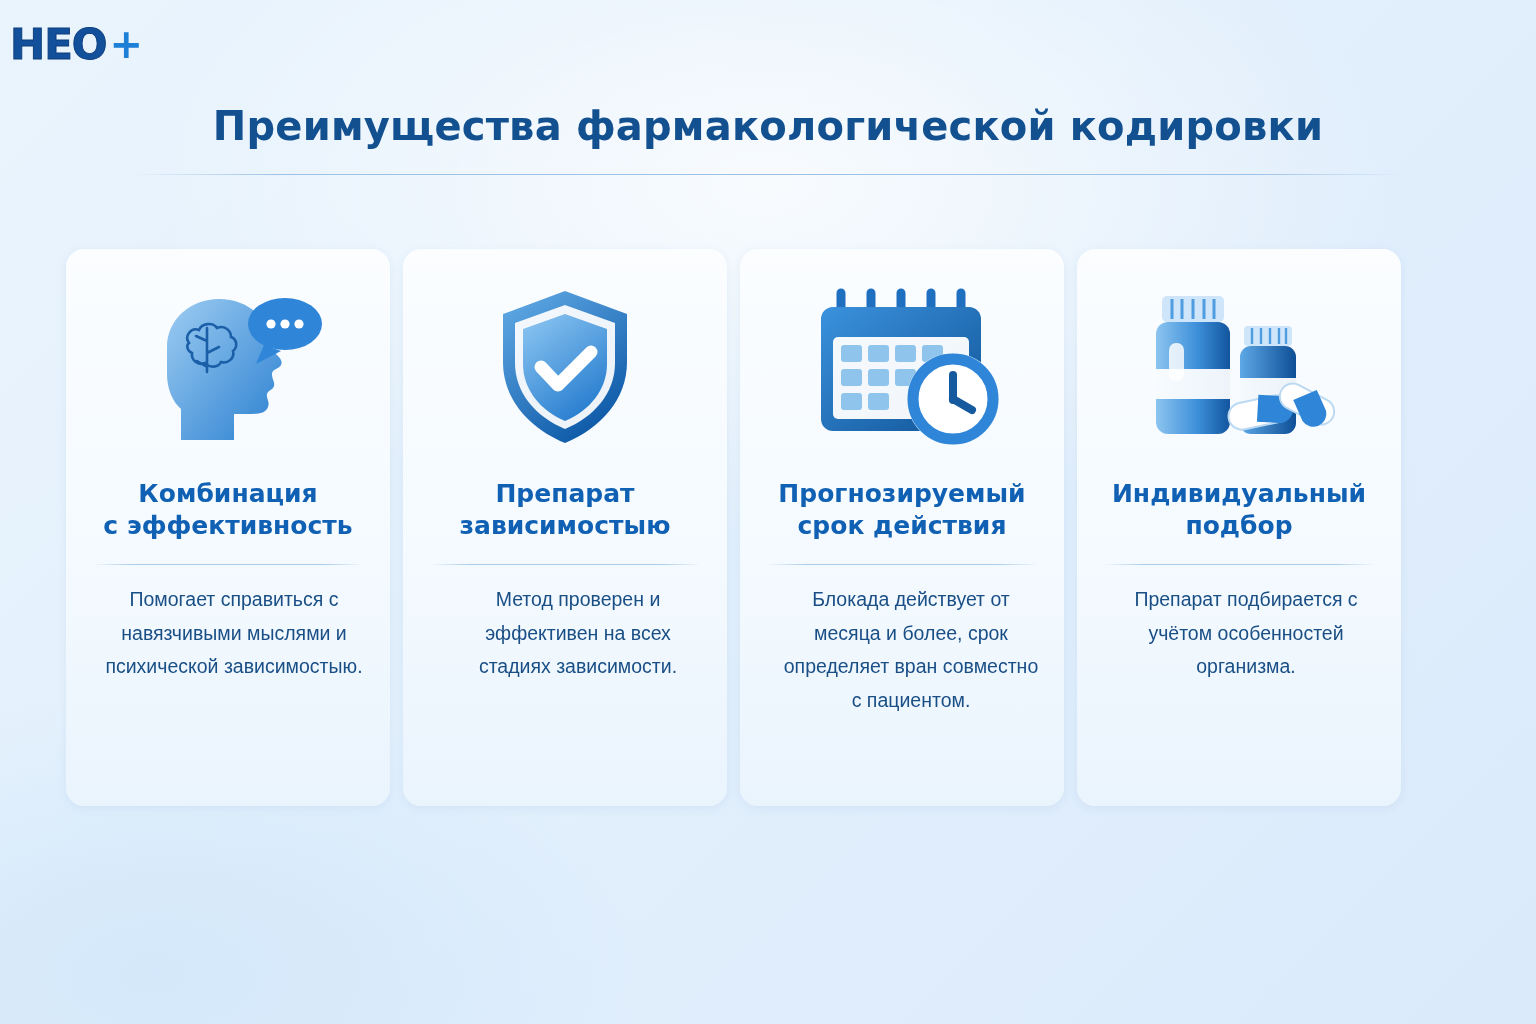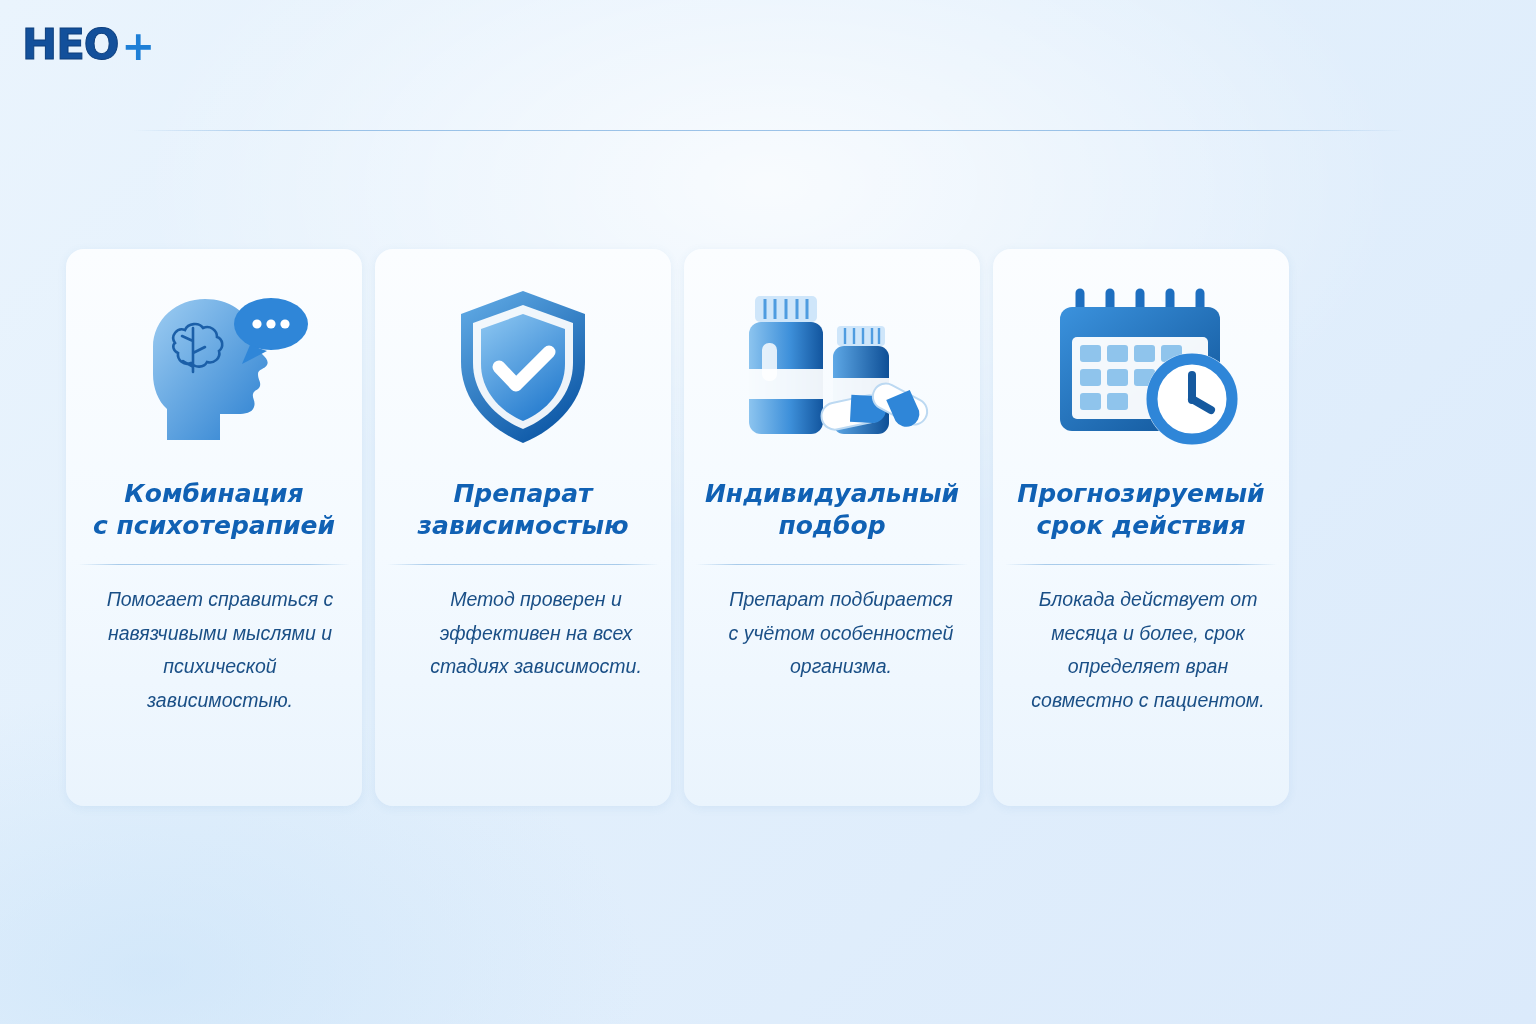--- a/index.html
+++ b/index.html
@@ -20,23 +20,23 @@
     background:
       radial-gradient(ellipse 900px 500px at 50% 18%, rgba(255,255,255,0.75) 0%, rgba(255,255,255,0) 70%),
       radial-gradient(ellipse 700px 400px at 10% 95%, rgba(198,225,248,0.55) 0%, rgba(255,255,255,0) 70%);
     pointer-events: none;
   }
 
   
   .logo {
     position: absolute;
     top: 24px;
-    left: 22px;
+    left: 10px;
     display: flex;
-    align-items: flex-end;
+    align-items: flex-start;
     gap: 2px;
   }
   .logo-text {
     font-family: "DejaVu Sans", sans-serif;
     font-weight: bold;
     font-size: 42px;
     letter-spacing: -1px;
     color: #13509b;
     line-height: 1;
     -webkit-text-stroke: 1px #0d3f7e;
@@ -76,31 +76,30 @@
   
   .cards {
     position: absolute;
     top: 249px;
     left: 66px;
     width: 1404px;
     display: flex;
     gap: 13px;
   }
   .card {
-    width: 296px;
+    width: 324px;
     height: 557px;
     border-radius: 18px;
     background: linear-gradient(180deg, #fbfdff 0%, #f4faff 55%, #eaf4fd 100%);
     box-shadow: 0 2px 10px rgba(70,130,190,0.09);
     display: flex;
     flex-direction: column;
     align-items: center;
     box-sizing: border-box;
     padding: 12px 20px 18px;
-    font-style: italic;
   }
   .icon-box {
     height: 215px;
     display: flex;
     align-items: center;
     justify-content: center;
   }
   .card-title {
     font-family: "DejaVu Sans", sans-serif;
     font-size: 25px;
@@ -133,20 +132,21 @@
 <body>
 
 <div class="bg-glow"></div>
 
 <div class="logo">
   <span class="logo-text">HEO</span>
   <span class="logo-plus">+</span>
 </div>
 
 <div class="title-wrap">
+  <div class="title">Преимущества фармакологической кодировки</div>
   <div class="title-rule"></div>
 </div>
 
 <div class="cards">
 
   <div class="card">
     <div class="icon-box">
       <svg width="190" height="175" viewBox="0 0 190 175">
         <defs>
           <linearGradient id="g1a" x1="0" y1="0" x2="1" y2="1">
@@ -169,21 +169,21 @@
         </g>
         <g fill="#ffffff">
           <circle cx="138" cy="43" r="4.6"></circle>
           <circle cx="152" cy="43" r="4.6"></circle>
           <circle cx="166" cy="43" r="4.6"></circle>
         </g>
       </svg>
     </div>
     <div class="card-title">
       <span>Комбинация</span><br>
-      <span>с психотерапией</span>
+      <span>с эффективность</span>
     </div>
     <div class="card-rule"></div>
     <div class="card-body">Помогает справиться с навязчивыми мыслями и психической зависимостыю.</div>
   </div>
 
   <div class="card">
     <div class="icon-box">
       <svg width="160" height="175" viewBox="0 0 160 175">
         <defs>
           <linearGradient id="g2a" x1="0" y1="0" x2="0.6" y2="1">
@@ -200,68 +200,20 @@
         <path d="M80 33l42 15v35c0 26-18 47-42 57-24-10-42-31-42-57V48z" fill="url(#g2b)"></path>
         <path d="M56 86l17 18 33-33" fill="none" stroke="#ffffff" stroke-width="13" stroke-linecap="round" stroke-linejoin="round"></path>
       </svg>
     </div>
     <div class="card-title">
       <span>Препарат</span><br>
       <span>зависимостыю</span>
     </div>
     <div class="card-rule"></div>
     <div class="card-body">Метод проверен и эффективен на всех стадиях зависимости.</div>
-  </div>
-
-  <div class="card">
-    <div class="icon-box">
-      <svg width="215" height="175" viewBox="0 0 215 175">
-        <defs>
-          <linearGradient id="g3a" x1="0" y1="0" x2="1" y2="0">
-            <stop offset="0%" stop-color="#8cc4ef"></stop>
-            <stop offset="55%" stop-color="#3e90da"></stop>
-            <stop offset="100%" stop-color="#12559e"></stop>
-          </linearGradient>
-          <linearGradient id="g3b" x1="0" y1="0" x2="1" y2="0">
-            <stop offset="0%" stop-color="#5ea8e6"></stop>
-            <stop offset="100%" stop-color="#0e4f96"></stop>
-          </linearGradient>
-        </defs>
-
-        <rect x="30" y="15" width="62" height="26" rx="5" fill="#cfe6fa"></rect>
-        <g stroke="#4f9ce0" stroke-width="3">
-          <path d="M40 18v20M50 18v20M61 18v20M72 18v20M82 18v20"></path>
-        </g>
-        <rect x="24" y="41" width="74" height="112" rx="12" fill="url(#g3a)"></rect>
-        <rect x="37" y="62" width="15" height="38" rx="7" fill="#ffffff" opacity="0.82"></rect>
-        <rect x="24" y="88" width="74" height="30" fill="#ffffff" opacity="0.93"></rect>
-
-        <rect x="112" y="45" width="48" height="20" rx="4" fill="#cfe6fa"></rect>
-        <g stroke="#4f9ce0" stroke-width="2.4">
-          <path d="M120 47v16M129 47v16M138 47v16M147 47v16M154 47v16"></path>
-        </g>
-        <rect x="108" y="65" width="56" height="88" rx="11" fill="url(#g3b)"></rect>
-        <rect x="108" y="97" width="56" height="24" fill="#ffffff" opacity="0.93"></rect>
-
-        <g>
-          <rect x="96" y="118" width="62" height="27" rx="13.5" fill="#ffffff" stroke="#bcd9f2" stroke-width="2" transform="rotate(-12 127 131)"></rect>
-          <path d="M130 114l22 6a13.5 13.5 0 0 1-7 26l-22-6z" fill="#2f86d8" transform="rotate(-12 127 131)"></path>
-        </g>
-        <g>
-          <rect x="146" y="110" width="58" height="26" rx="13" fill="#ffffff" stroke="#bcd9f2" stroke-width="2" transform="rotate(28 175 123)"></rect>
-          <path d="M177 106l18 14a13 13 0 0 1-16 20l-18-14z" fill="#2f86d8" transform="rotate(28 175 123)"></path>
-        </g>
-      </svg>
-    </div>
-    <div class="card-title">
-      <span>Индивидуальный</span><br>
-      <span>подбор</span>
-    </div>
-    <div class="card-rule"></div>
-    <div class="card-body">Препарат подбирается с учётом особенностей организма.</div>
   </div>
 
   <div class="card">
     <div class="icon-box">
       <svg width="215" height="175" viewBox="0 0 215 175">
         <defs>
           <linearGradient id="g4a" x1="0" y1="0" x2="1" y2="1">
             <stop offset="0%" stop-color="#3b92dd"></stop>
             <stop offset="100%" stop-color="#0f5397"></stop>
           </linearGradient>
@@ -291,13 +243,61 @@
       </svg>
     </div>
     <div class="card-title">
       <span>Прогнозируемый</span><br>
       <span>срок действия</span>
     </div>
     <div class="card-rule"></div>
     <div class="card-body">Блокада действует от месяца и более, срок определяет вран совместно с пациентом.</div>
   </div>
 
+  <div class="card">
+    <div class="icon-box">
+      <svg width="215" height="175" viewBox="0 0 215 175">
+        <defs>
+          <linearGradient id="g3a" x1="0" y1="0" x2="1" y2="0">
+            <stop offset="0%" stop-color="#8cc4ef"></stop>
+            <stop offset="55%" stop-color="#3e90da"></stop>
+            <stop offset="100%" stop-color="#12559e"></stop>
+          </linearGradient>
+          <linearGradient id="g3b" x1="0" y1="0" x2="1" y2="0">
+            <stop offset="0%" stop-color="#5ea8e6"></stop>
+            <stop offset="100%" stop-color="#0e4f96"></stop>
+          </linearGradient>
+        </defs>
+
+        <rect x="30" y="15" width="62" height="26" rx="5" fill="#cfe6fa"></rect>
+        <g stroke="#4f9ce0" stroke-width="3">
+          <path d="M40 18v20M50 18v20M61 18v20M72 18v20M82 18v20"></path>
+        </g>
+        <rect x="24" y="41" width="74" height="112" rx="12" fill="url(#g3a)"></rect>
+        <rect x="37" y="62" width="15" height="38" rx="7" fill="#ffffff" opacity="0.82"></rect>
+        <rect x="24" y="88" width="74" height="30" fill="#ffffff" opacity="0.93"></rect>
+
+        <rect x="112" y="45" width="48" height="20" rx="4" fill="#cfe6fa"></rect>
+        <g stroke="#4f9ce0" stroke-width="2.4">
+          <path d="M120 47v16M129 47v16M138 47v16M147 47v16M154 47v16"></path>
+        </g>
+        <rect x="108" y="65" width="56" height="88" rx="11" fill="url(#g3b)"></rect>
+        <rect x="108" y="97" width="56" height="24" fill="#ffffff" opacity="0.93"></rect>
+
+        <g>
+          <rect x="96" y="118" width="62" height="27" rx="13.5" fill="#ffffff" stroke="#bcd9f2" stroke-width="2" transform="rotate(-12 127 131)"></rect>
+          <path d="M130 114l22 6a13.5 13.5 0 0 1-7 26l-22-6z" fill="#2f86d8" transform="rotate(-12 127 131)"></path>
+        </g>
+        <g>
+          <rect x="146" y="110" width="58" height="26" rx="13" fill="#ffffff" stroke="#bcd9f2" stroke-width="2" transform="rotate(28 175 123)"></rect>
+          <path d="M177 106l18 14a13 13 0 0 1-16 20l-18-14z" fill="#2f86d8" transform="rotate(28 175 123)"></path>
+        </g>
+      </svg>
+    </div>
+    <div class="card-title">
+      <span>Индивидуальный</span><br>
+      <span>подбор</span>
+    </div>
+    <div class="card-rule"></div>
+    <div class="card-body">Препарат подбирается с учётом особенностей организма.</div>
+  </div>
+
 </div>
 
 </body></html>

